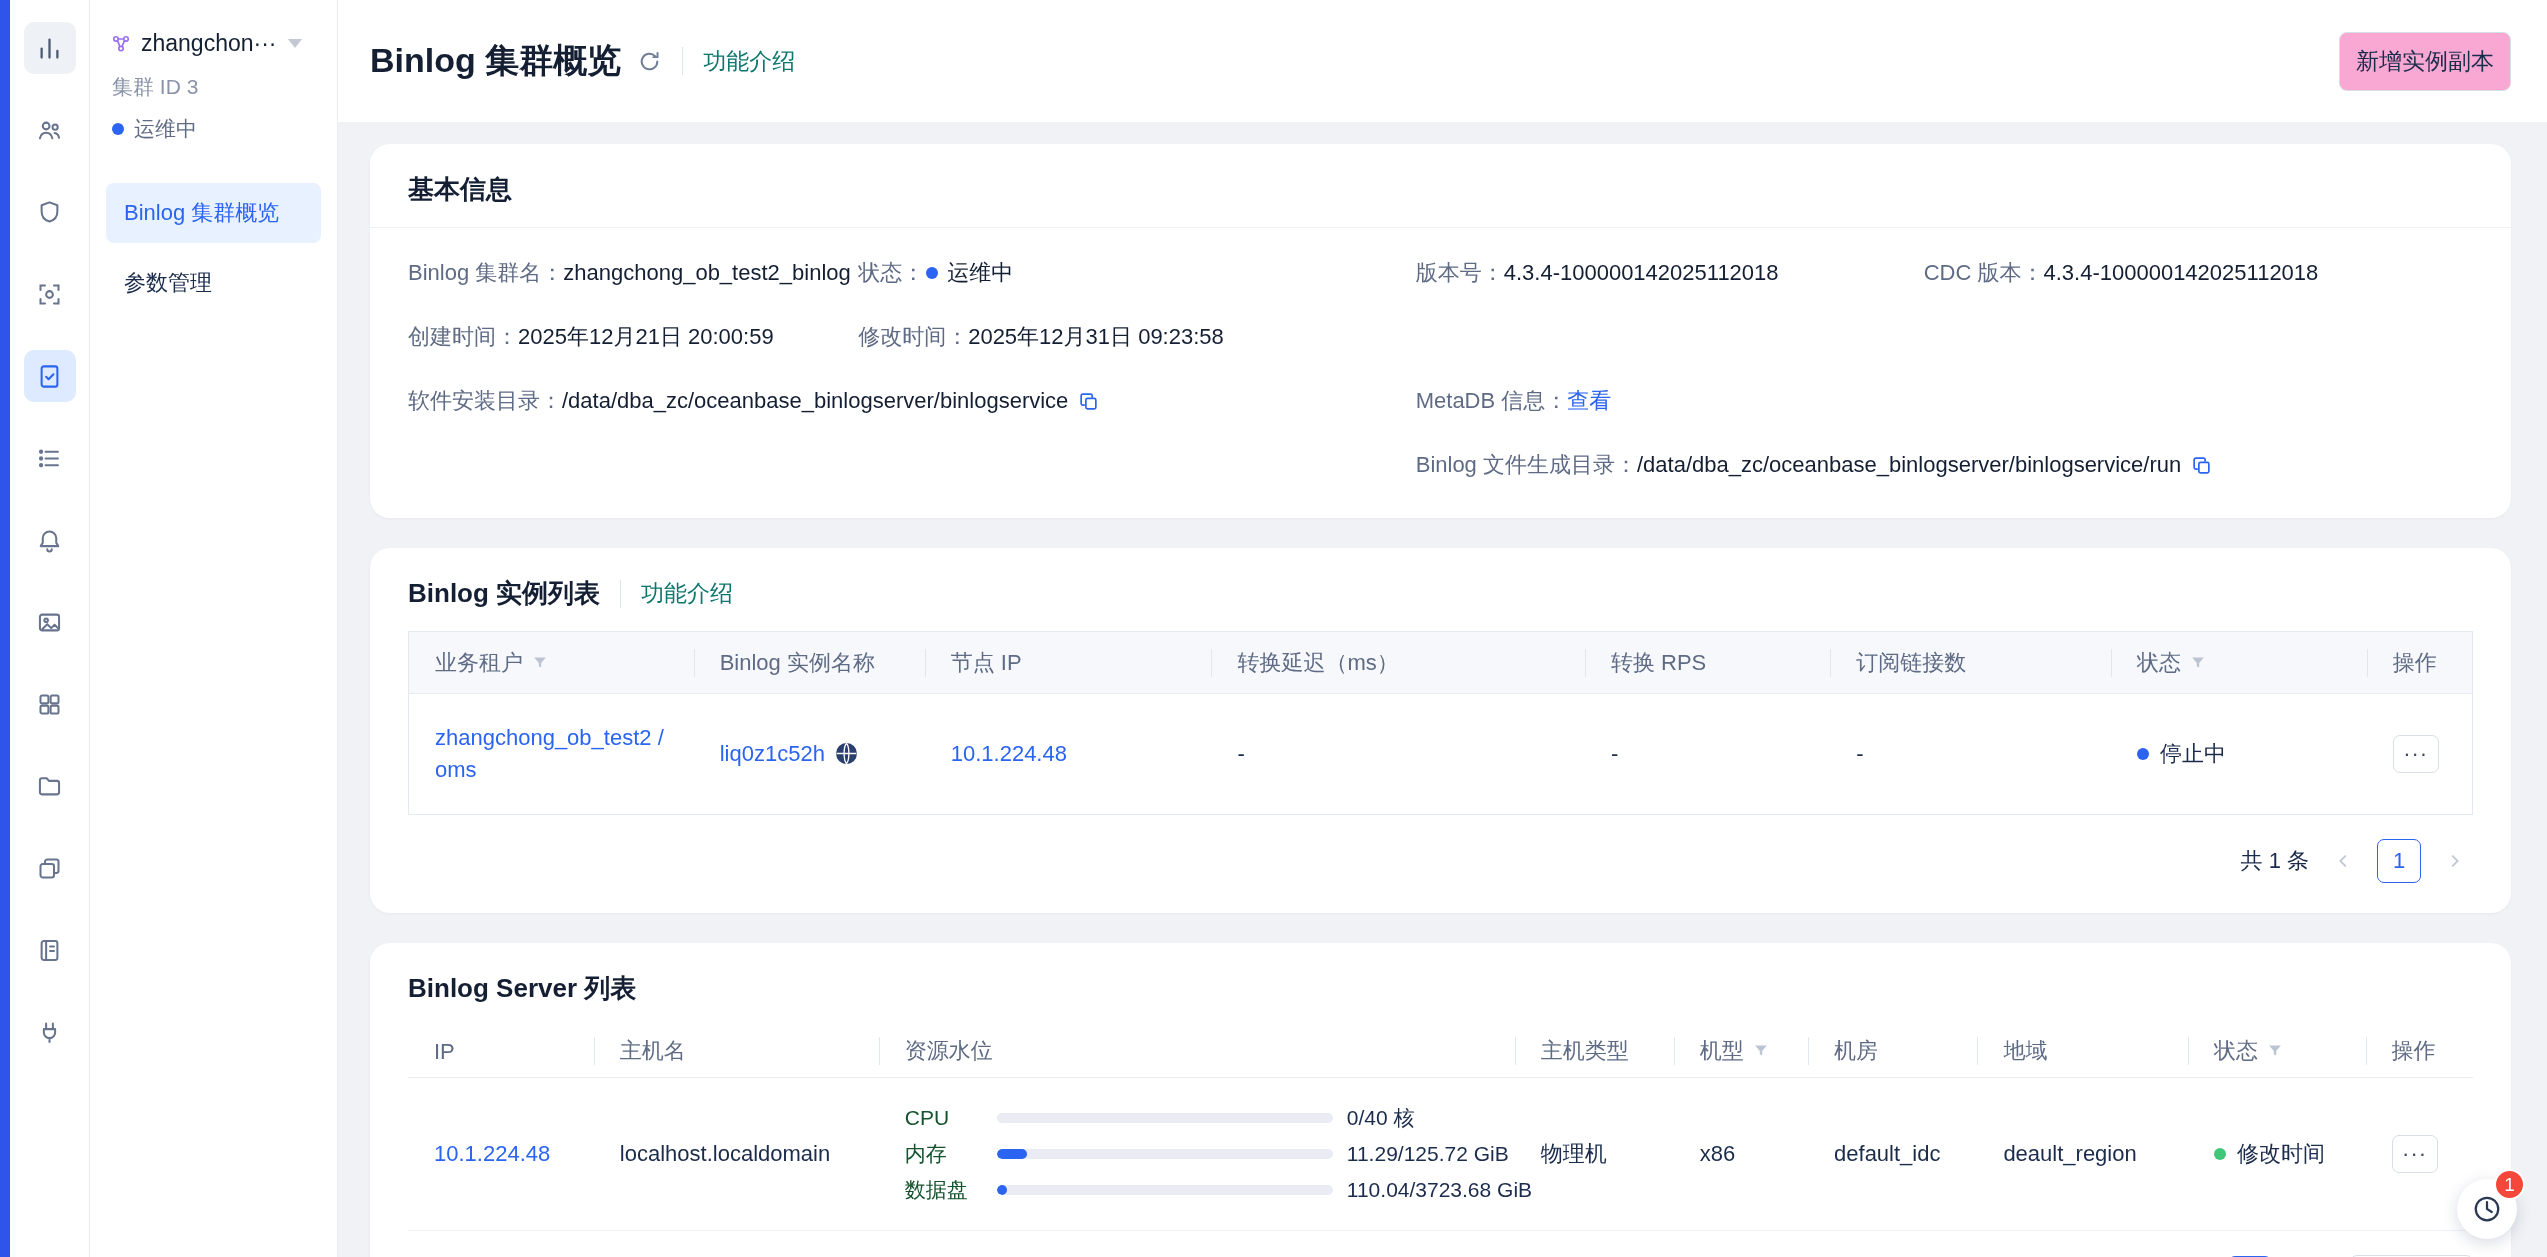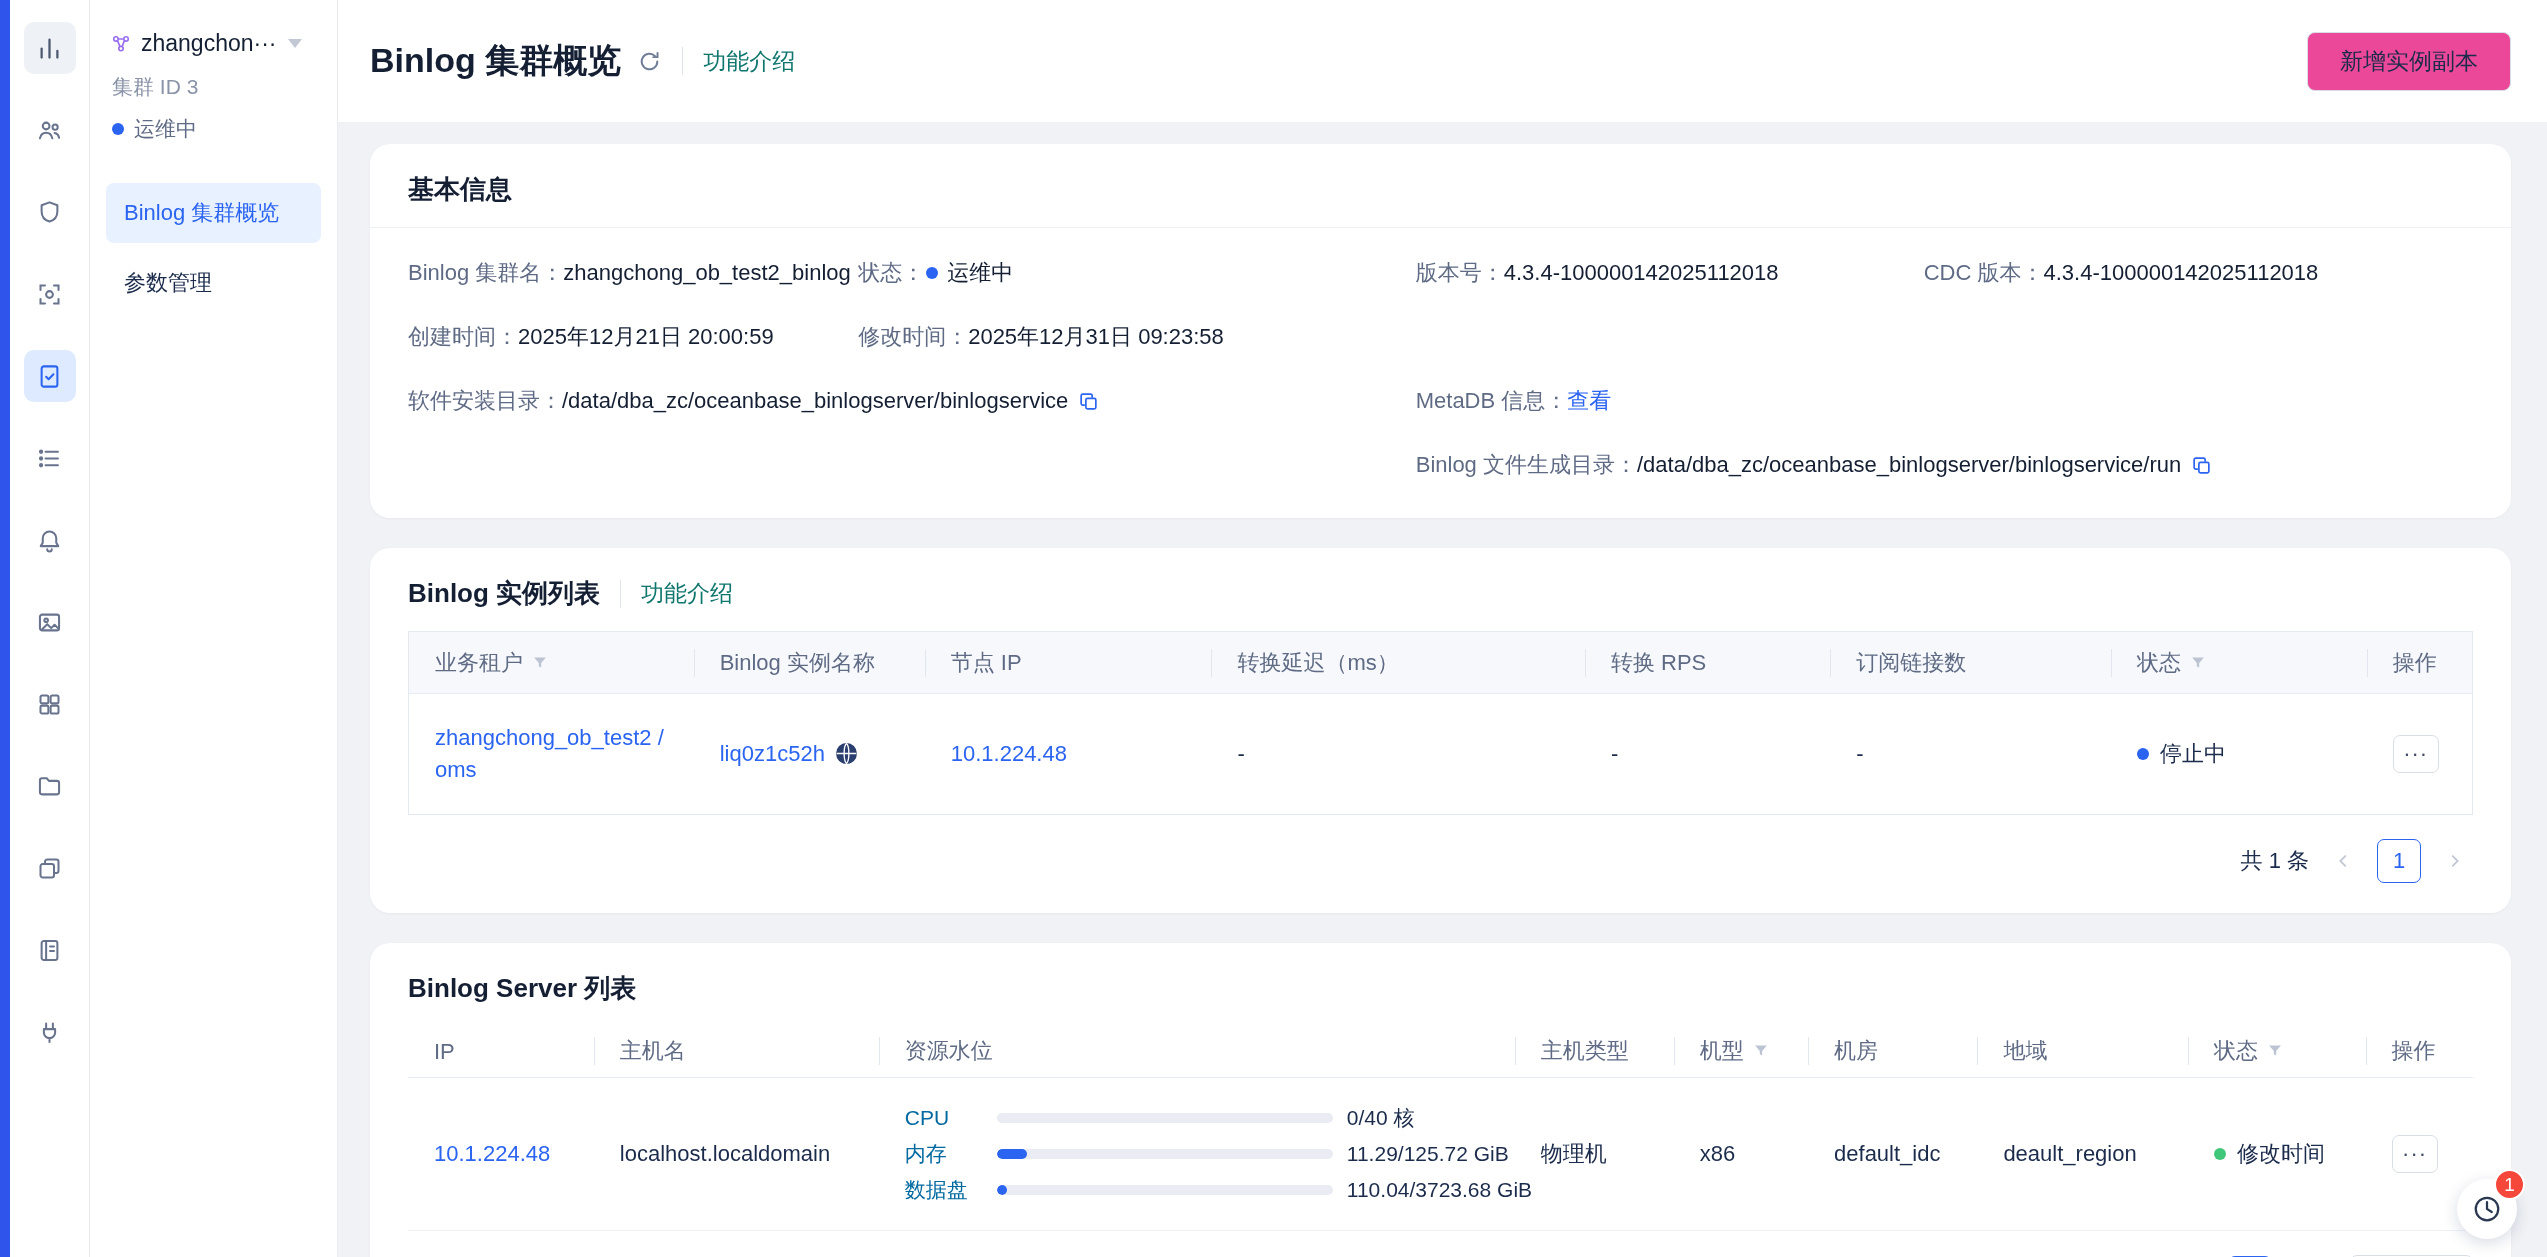--- a/index.html
+++ b/index.html
@@ -38,21 +38,21 @@
   .menu-item.active { background:#e8f1ff; color:#2a64f0; }
 
   
   .main { flex:1; display:flex; flex-direction:column; overflow:hidden; background:#f0f2f5; }
   .page-header { height:122px; flex:none; background:#fff; display:flex; align-items:center; padding:0 36px 0 32px; }
   .page-title { font-size:34px; font-weight:700; color:#141f33; }
   .refresh { margin-left:16px; display:flex; cursor:pointer; }
   .hdr-divider { width:1px; height:28px; background:#dfe3ea; margin:0 20px; }
   .doc-link { color:#0f766e; font-size:23px; text-decoration:none; cursor:pointer; }
   .spacer { flex:1; }
-  .btn { background:#ec4899; border:1px solid #d8dde6; border-radius:8px; padding:13px 32px;
+  .btn { background:#f9a8d4; border:1px solid #d8dde6; border-radius:8px; padding:13px 16px;
          font-size:23px; color:#1b2b4b; cursor:pointer; font-family:inherit;margin-left:37px; }
 
   .cards { padding:22px 36px 0 32px; display:flex; flex-direction:column; gap:30px; }
   .card { background:#fff; border-radius:20px; box-shadow:0 1px 3px rgba(15,34,77,.04); }
   .card-head { padding:28px 38px 20px; display:flex; align-items:center; }
   .card-head h2 { font-size:26px; font-weight:700; color:#141f33; }
   .card-divider { height:1px; background:#eef1f5; }
 
   
   .info-grid { padding:30px 38px 38px; display:grid; grid-template-columns:21.8% 27% 24.6% 26.6%; row-gap:34px; }
@@ -80,21 +80,21 @@
   .tbl.plain td { border-bottom:1px solid #eef1f6; padding:22px 26px; }
   .funnel { margin-left:8px; vertical-align:middle; cursor:pointer; }
   .cell-status { display:flex; align-items:center; gap:11px; }
   .more-btn { width:46px; height:38px; border:1px solid #d8dde6; border-radius:7px; background:#fff;
               color:#3e4a63; font-size:22px; letter-spacing:1px; cursor:pointer; line-height:1; }
   .inst-cell { display:flex; align-items:center; gap:10px; }
   .tenant-link { line-height:1.45; display:inline-block; word-break:break-word; }
 
   
   .res-line { display:flex; align-items:center; gap:14px; height:36px; font-size:21px; }
-  .res-label { width:78px; flex:none; color:#0369a1; }
+  .res-label { width:78px; flex:none; color:#14532d; }
   .res-bar { width:336px; height:10px; border-radius:5px; background:#e9ecf2; overflow:hidden; flex:none; }
   .res-fill { display:block; height:100%; border-radius:5px; background:#2a64f0; width:0; }
   .res-val { color:#1b2b4b; white-space:nowrap; }
 
   
   .pager { display:flex; align-items:center; justify-content:flex-end; gap:16px; padding:24px 38px 30px;
            color:#1b2b4b; font-size:22px; }
   .pg-btn { background:transparent; border:none; display:flex; align-items:center; justify-content:center;
             width:36px; height:40px; cursor:pointer; }
   .page-num { min-width:44px; height:44px; border:1px solid #2a64f0; color:#2a64f0; background:#fff;

